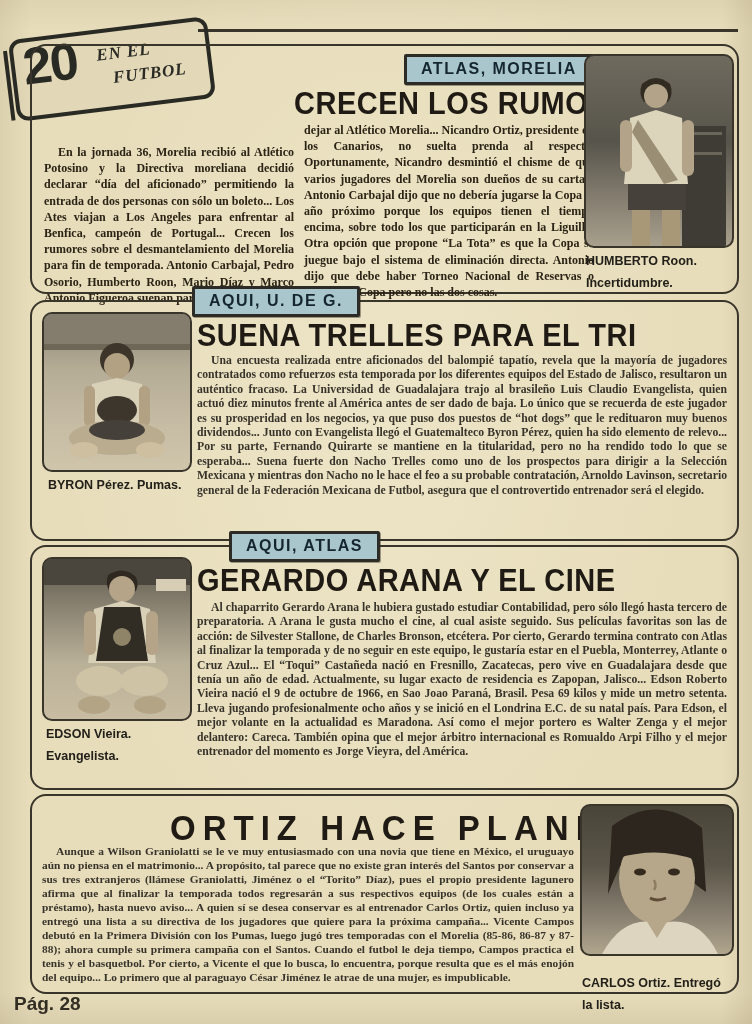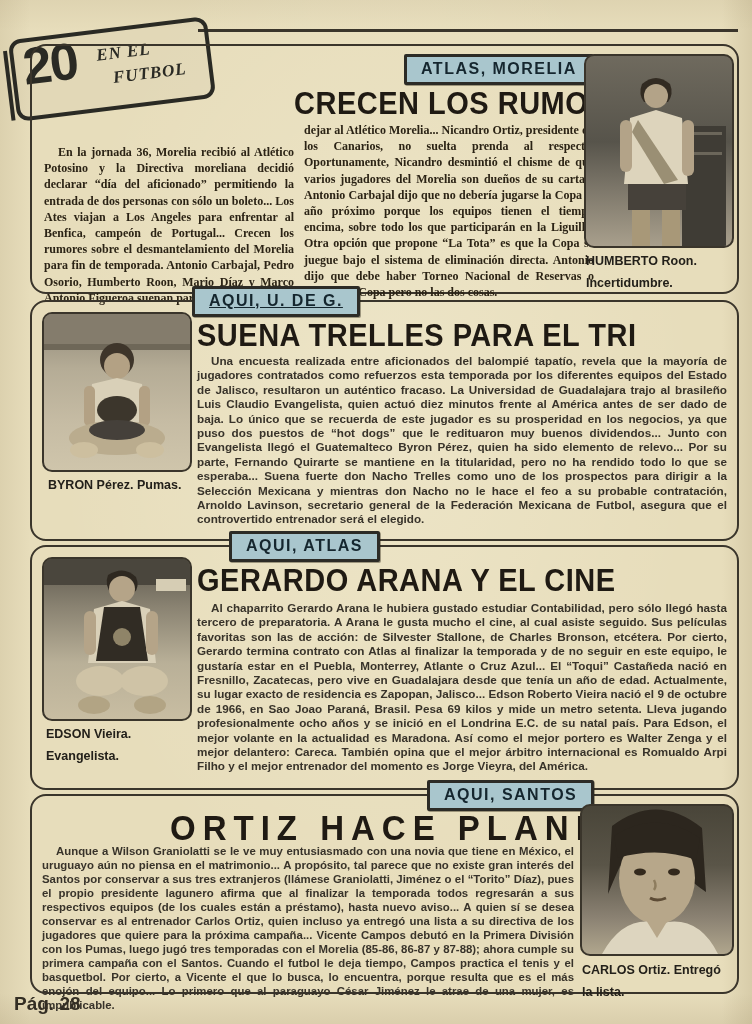--- a/index.html
+++ b/index.html
@@ -39,21 +39,21 @@
   }
   .bodytext{
     position:absolute;
     text-align:justify;
   }
   .serifcol{
     font-family:"Liberation Serif",serif;
     font-weight:bold;font-size:12px;line-height:16.2px;color:#2b2315;
   }
   .sanscol{
-    font-family:Liberation Sans, sans-serif;
+    font-family:Liberation Serif, serif;
     font-weight:bold;font-size:11.7px;line-height:14.4px;color:#38332a;
   }
   .indent{text-indent:14px;}
   .photo{
     position:absolute;
     border:2.5px solid #3a352b;border-radius:10px;
     overflow:hidden;
   }
   .photo svg{display:block;width:100%;height:100%;}
   .caption{
@@ -125,21 +125,21 @@
         <rect x="96" y="64" width="12" height="56" rx="6" fill="#b3a388"></rect>
         <rect x="42" y="128" width="58" height="26" fill="#46413a"></rect>
         <rect x="46" y="154" width="18" height="36" fill="#a89878"></rect>
         <rect x="76" y="154" width="18" height="36" fill="#a89878"></rect>
       </svg>
     </div>
     <div class="caption" style="left:554px;top:204px;width:148px;">HUMBERTO Roon. Incertidumbre.</div>
   </div>
 
   <div class="section" style="left:30px;top:300px;width:705px;height:237px;">
-    <div class="badge" style="left:160px;top:-16px;text-decoration:underline;">AQUI, U. DE G.</div>
+    <div class="badge" style="left:160px;top:-16px;">AQUI, U. DE G.</div>
     <div class="headline" style="left:165px;top:16px;font-size:29px;">SUENA TRELLES PARA EL TRI</div>
     <div class="bodytext sanscol indent" style="left:165px;top:52px;width:530px;">Una encuesta realizada entre aficionados del balompié tapatío, revela que la mayoría de jugadores contratados como refuerzos esta temporada por los diferentes equipos del Estado de Jalisco, resultaron un auténtico fracaso. La Universidad de Guadalajara trajo al brasileño Luis Claudio Evangelista, quien actuó diez minutos frente al América antes de ser dado de baja. Lo único que se recuerda de este jugador es su prosperidad en los negocios, ya que puso dos puestos de “hot dogs” que le redituaron muy buenos dividendos... Junto con Evangelista llegó el Guatemalteco Byron Pérez, quien ha sido elemento de relevo... Por su parte, Fernando Quirarte se mantiene en la titularidad, pero no ha rendido todo lo que se esperaba... Suena fuerte don Nacho Trelles como uno de los prospectos para dirigir a la Selección Mexicana y mientras don Nacho no le hace el feo a su probable contratación, Arnoldo Lavinson, secretario general de la Federación Mexicana de Futbol, asegura que el controvertido entrenador será el elegido.</div>
 
     <div class="photo" style="left:10px;top:10px;width:146px;height:156px;background:linear-gradient(180deg,#8d8675 0%,#b5ac96 35%,#c6bca4 70%,#cfc5ab 100%);">
       <svg viewBox="0 0 146 156">
         <rect x="0" y="0" width="146" height="34" fill="#7b released7466" opacity="0"></rect>
         <rect x="0" y="0" width="146" height="30" fill="#847c6c"></rect>
         <rect x="0" y="30" width="146" height="6" fill="#6e6758"></rect>
         <circle cx="73" cy="46" r="17" fill="#3e352a"></circle>
         <circle cx="73" cy="52" r="13" fill="#b3a184"></circle>
@@ -175,35 +175,34 @@
         <ellipse cx="56" cy="122" rx="24" ry="15" fill="#cfc3a6"></ellipse>
         <ellipse cx="100" cy="122" rx="24" ry="15" fill="#cfc3a6"></ellipse>
         <ellipse cx="50" cy="146" rx="16" ry="9" fill="#b2a484"></ellipse>
         <ellipse cx="106" cy="146" rx="16" ry="9" fill="#b2a484"></ellipse>
       </svg>
     </div>
     <div class="caption" style="left:14px;top:176px;width:146px;">EDSON Vieira. Evangelista.</div>
   </div>
 
   <div class="section" style="left:30px;top:794px;width:705px;height:196px;">
-    <div class="badge" style="left:395px;top:-16px;">AQUI, SANTOS</div>
     <div class="headline" style="left:138px;top:12px;font-size:33px;letter-spacing:7px;">ORTIZ HACE PLANES</div>
     <div class="bodytext sanscol indent" style="left:10px;top:48px;width:532px;font-size:11.4px;line-height:14px;">Aunque a Wilson Graniolatti se le ve muy entusiasmado con una novia que tiene en México, el uruguayo aún no piensa en el matrimonio... A propósito, tal parece que no existe gran interés del Santos por conservar a sus tres extranjeros (llámese Graniolatti, Jiménez o el “Torito” Díaz), pues el propio presidente lagunero afirma que al finalizar la temporada todos regresarán a sus respectivos equipos (de los cuales están a préstamo), hasta nuevo aviso... A quien sí se desea conservar es al entrenador Carlos Ortiz, quien incluso ya entregó una lista a su directiva de los jugadores que quiere para la próxima campaña... Vicente Campos debutó en la Primera División con los Pumas, luego jugó tres temporadas con el Morelia (85-86, 86-87 y 87-88); ahora cumple su primera campaña con el Santos. Cuando el futbol le deja tiempo, Campos practica el tenis y el basquetbol. Por cierto, a Vicente el que lo busca, lo encuentra, porque resulta que es el más enojón del equipo... Lo primero que al paraguayo César Jiménez le atrae de una mujer, es impublicable.</div>
 
     <div class="photo" style="left:548px;top:8px;width:150px;height:148px;background:linear-gradient(180deg,#494539 0%,#5a5548 40%,#8a8172 75%,#b0a68d 100%);">
       <svg viewBox="0 0 150 148">
         <path d="M30 20 Q75 -14 120 22 L124 86 Q100 70 96 56 Q60 66 38 60 Q30 78 26 88 Z" fill="#2c261e"></path>
         <ellipse cx="75" cy="72" rx="38" ry="46" fill="#b7a78a"></ellipse>
         <path d="M32 30 Q75 2 118 32 L114 54 Q76 40 36 52 Z" fill="#2c261e"></path>
         <ellipse cx="58" cy="66" rx="6" ry="3.4" fill="#33291d"></ellipse>
         <ellipse cx="92" cy="66" rx="6" ry="3.4" fill="#33291d"></ellipse>
         <path d="M68 92 Q75 96 84 92" stroke="#5d4c36" stroke-width="3" fill="none"></path>
         <path d="M72 74 q3 6 0 10" stroke="#8d7c5e" stroke-width="2.4" fill="none"></path>
         <path d="M20 148 Q40 112 70 116 Q78 120 86 116 Q118 112 136 148 Z" fill="#ddd5bf"></path>
         <path d="M64 114 L75 132 L86 114" fill="#b7a78a"></path>
       </svg>
     </div>
-    <div class="caption" style="left:550px;top:163px;width:148px;">CARLOS Ortiz. Entregó la lista.</div>
+    <div class="caption" style="left:550px;top:176px;width:148px;">CARLOS Ortiz. Entregó la lista.</div>
   </div>
 
   <div class="pagenum">Pág. 28</div>
 
 </div>
 
 </body></html>

